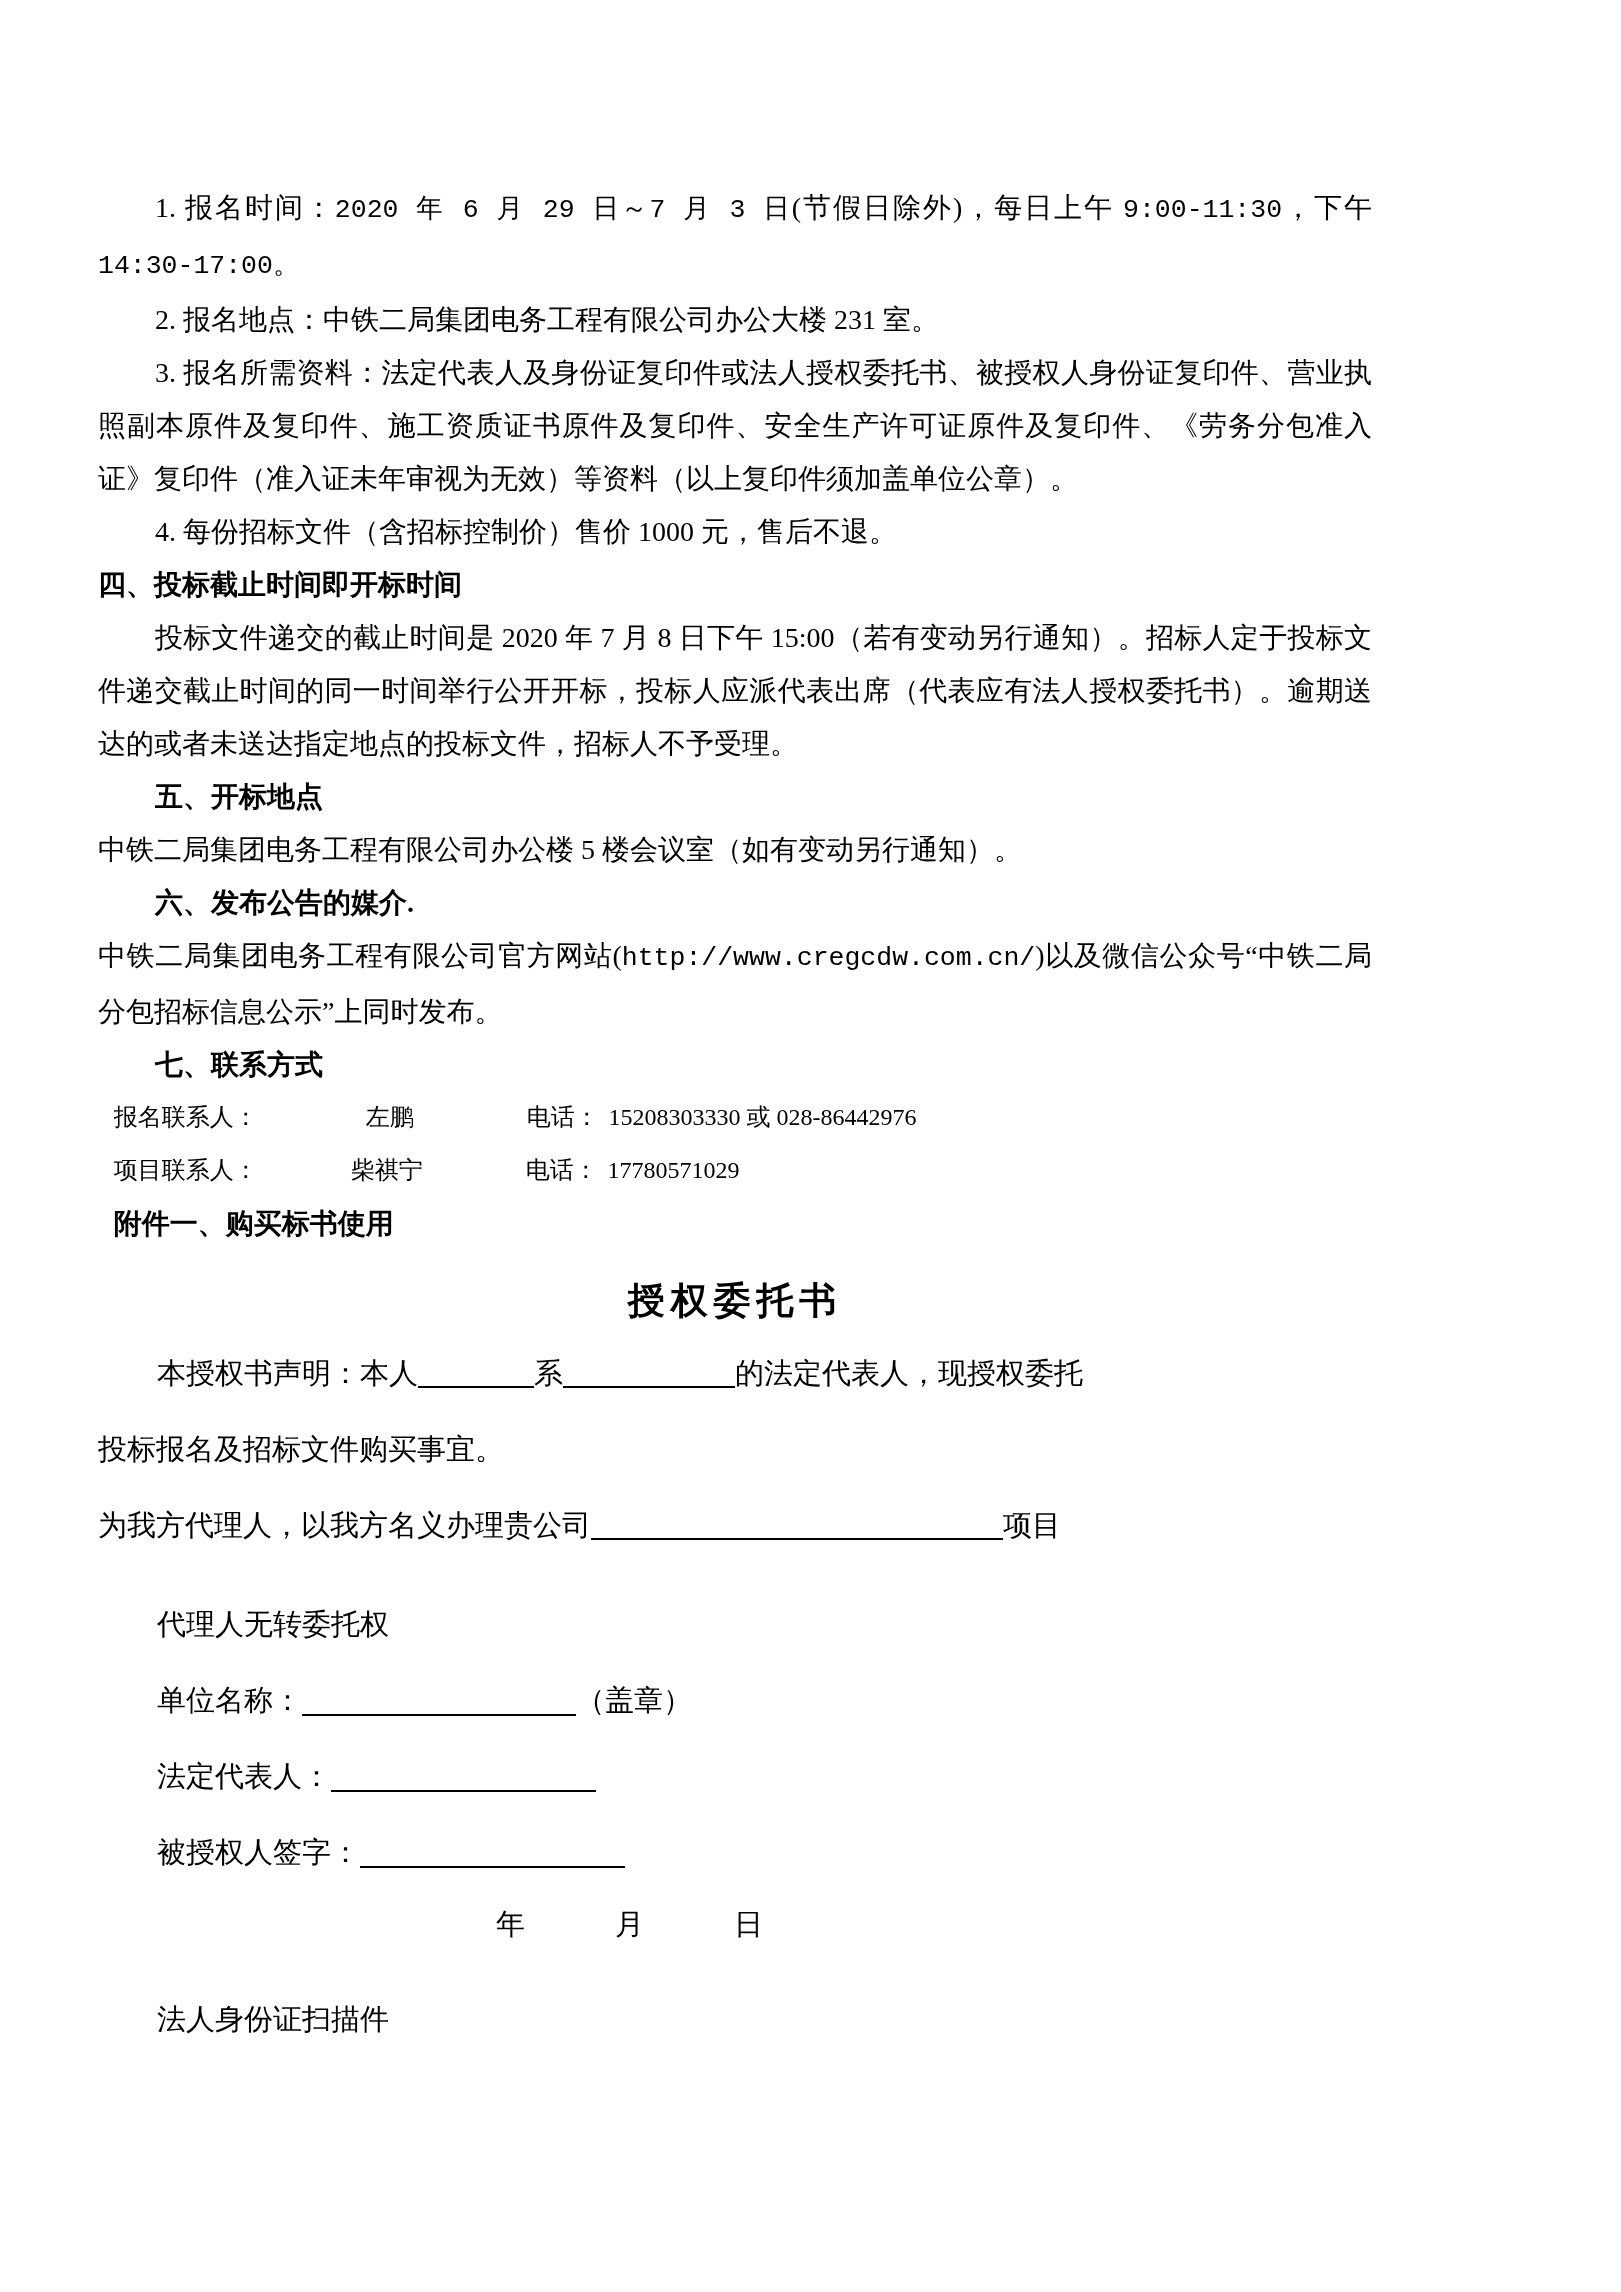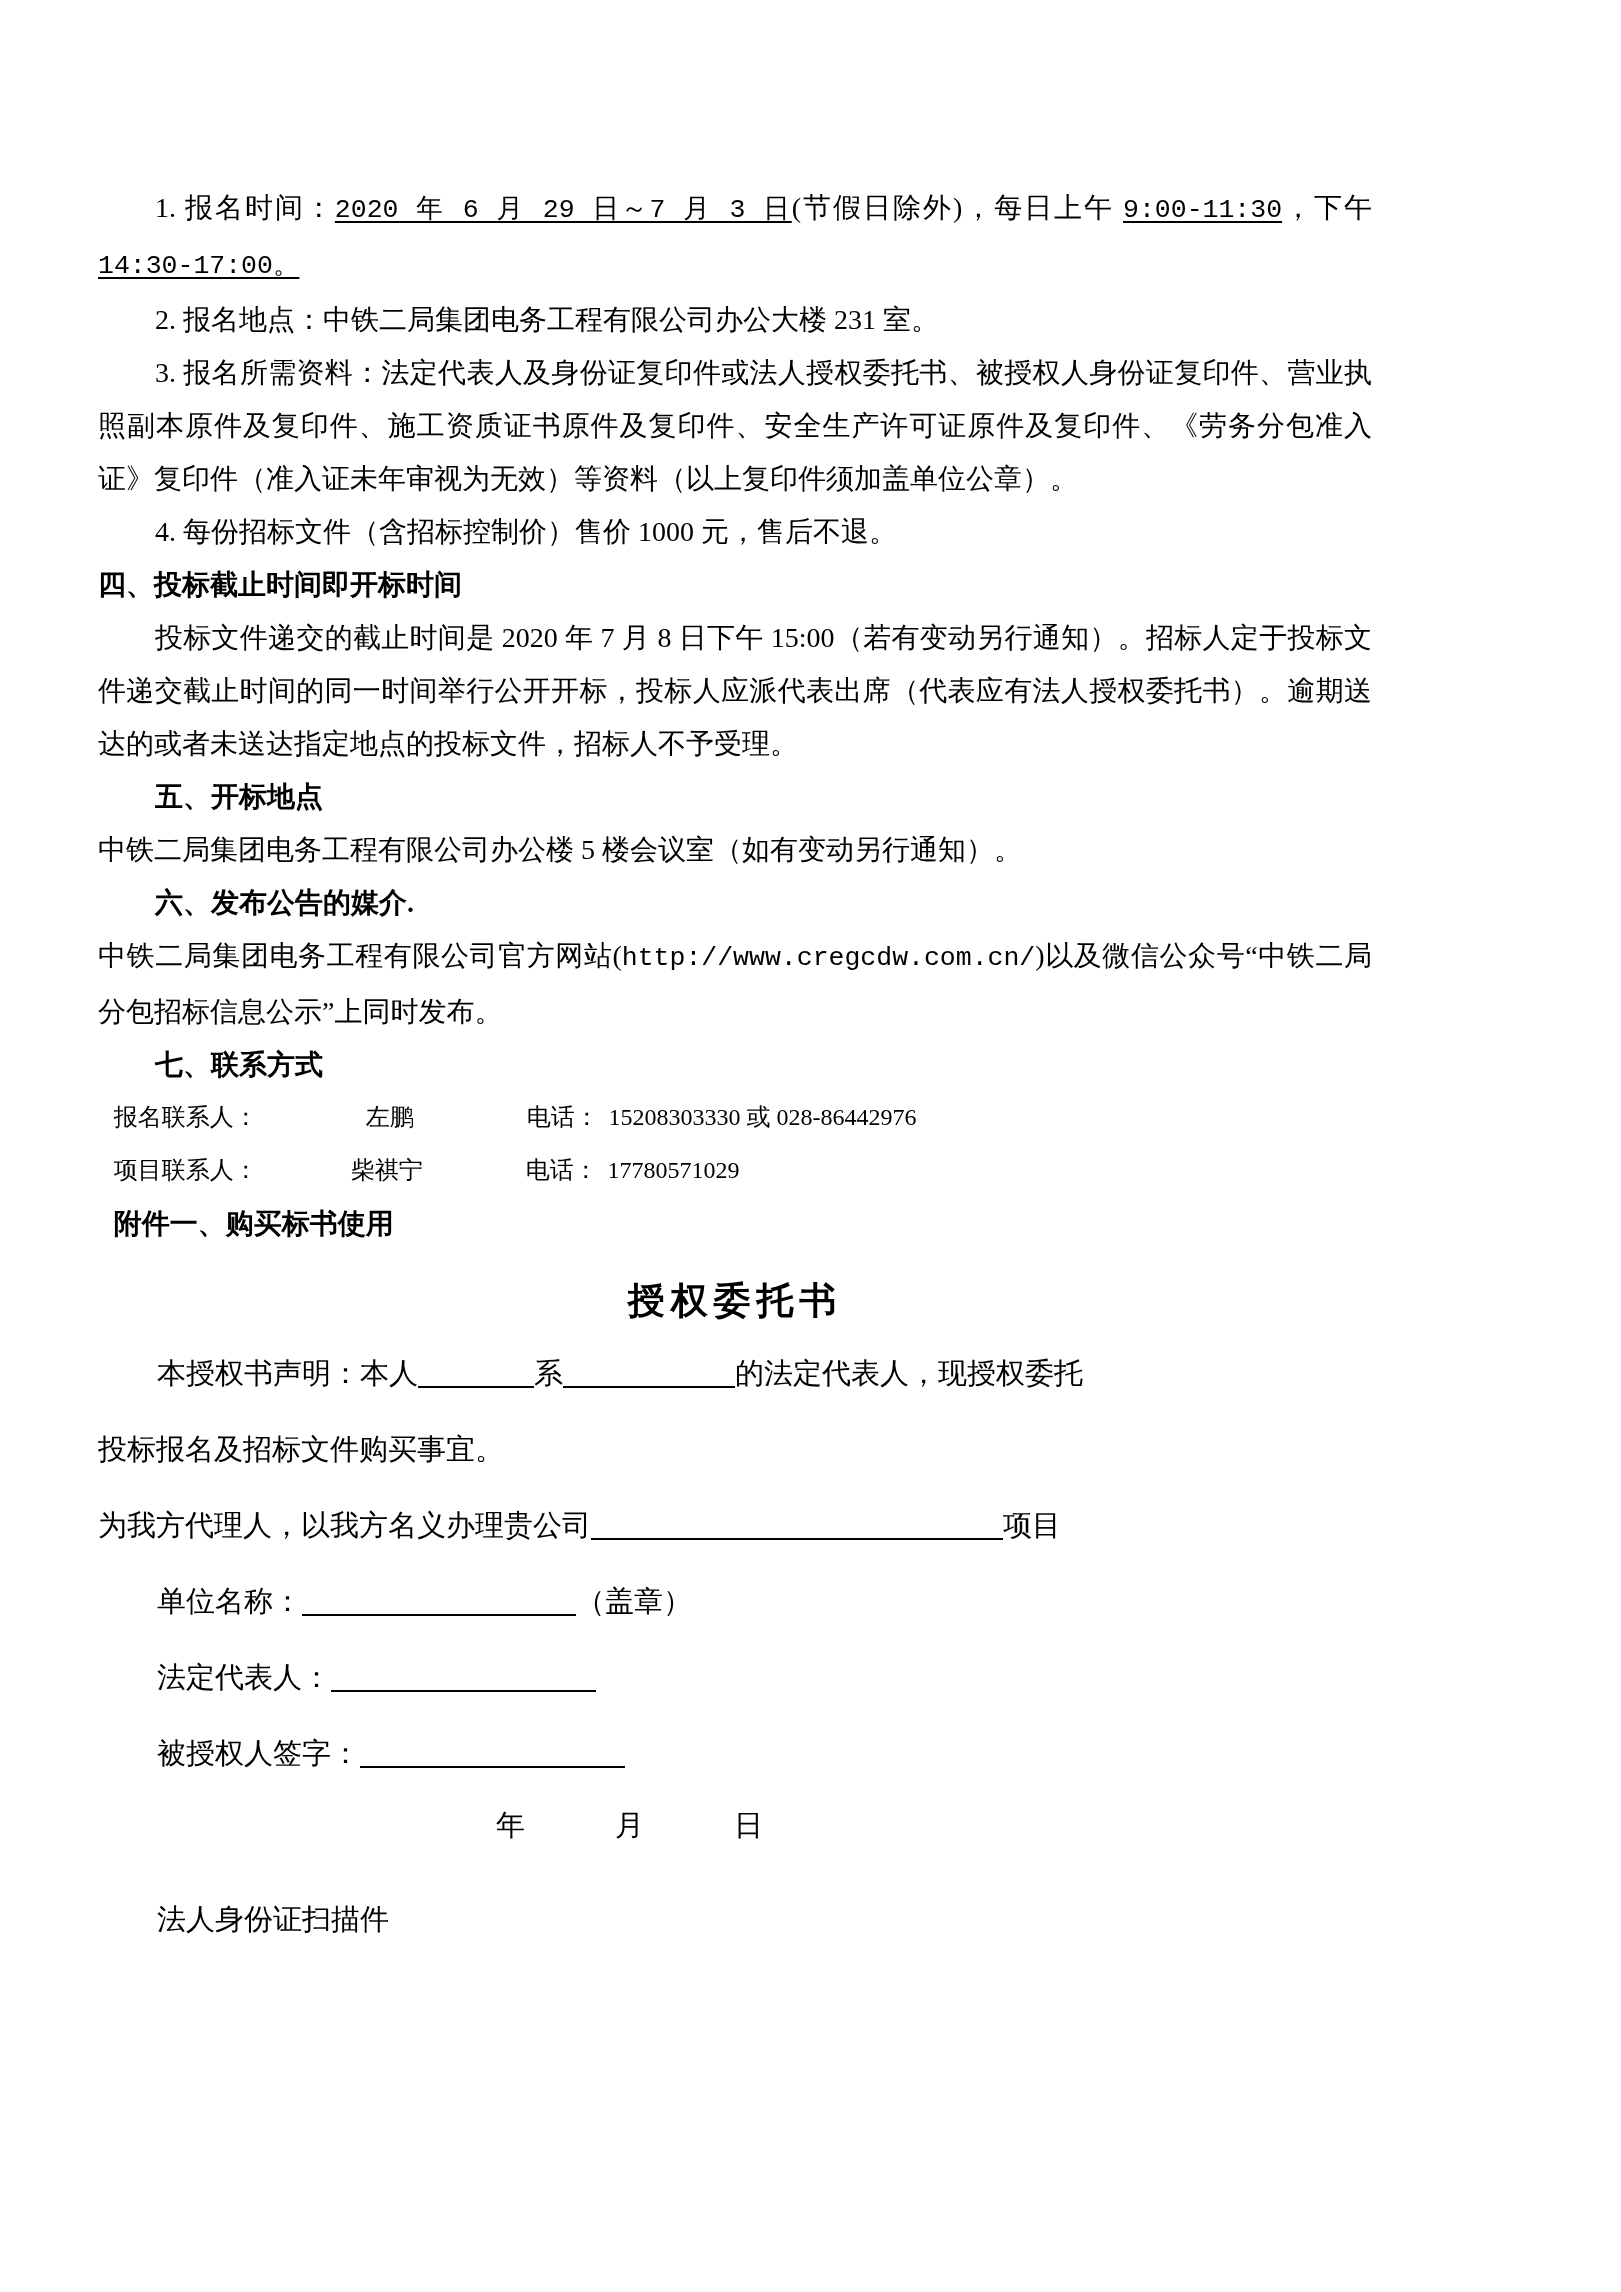--- a/index.html
+++ b/index.html
@@ -40,21 +40,20 @@
     text-indent: 57px;
   }
   .indent-heading {
     text-indent: 57px;
     font-weight: bold;
   }
   .heading {
     font-weight: bold;
   }
   .u {
-    text-decoration: underline;
     text-underline-offset: 3.9px;
   }
   .mono {
     font-family: "Liberation Mono", "DejaVu Sans Mono", monospace;
     font-size: 26.5px;
   }
   .title-center {
     text-align: center;
     font-weight: bold;
     font-size: 37px;
@@ -127,20 +126,21 @@
     <p class="heading" style="text-indent:15.7px">附件一、购买标书使用</p>
 
     <div class="title-center">授权委托书</div>
 
     <p class="blk indent2"><span>本授权书声明：本人</span><span class="fill f-sm"></span><span>系</span><span class="fill f-md"></span><span>的法定代表人，现授权委托</span></p>
 
     <p class="blk">投标报名及招标文件购买事宜。</p>
 
     <p class="blk"><span>为我方代理人，以我方名义办理贵公司</span><span class="fill f-lg"></span><span>项目</span></p>
 
+    <p class="blk indent2" style="margin-top:23.5px">代理人无转委托权</p>
 
     <p class="blk indent2"><span>单位名称：</span><span class="fill f-xl"></span><span>（盖章）</span></p>
 
     <p class="blk indent2"><span>法定代表人：</span><span class="fill f-unit"></span></p>
 
     <p class="blk indent2"><span>被授权人签字：</span><span class="fill f-unit"></span></p>
 
     <div class="date-row"><span>年</span><span class="gap-1"></span><span>月</span><span class="gap-1"></span><span>日</span></div>
 
     <p class="blk indent2" style="margin-top:21.6px">法人身份证扫描件</p>

